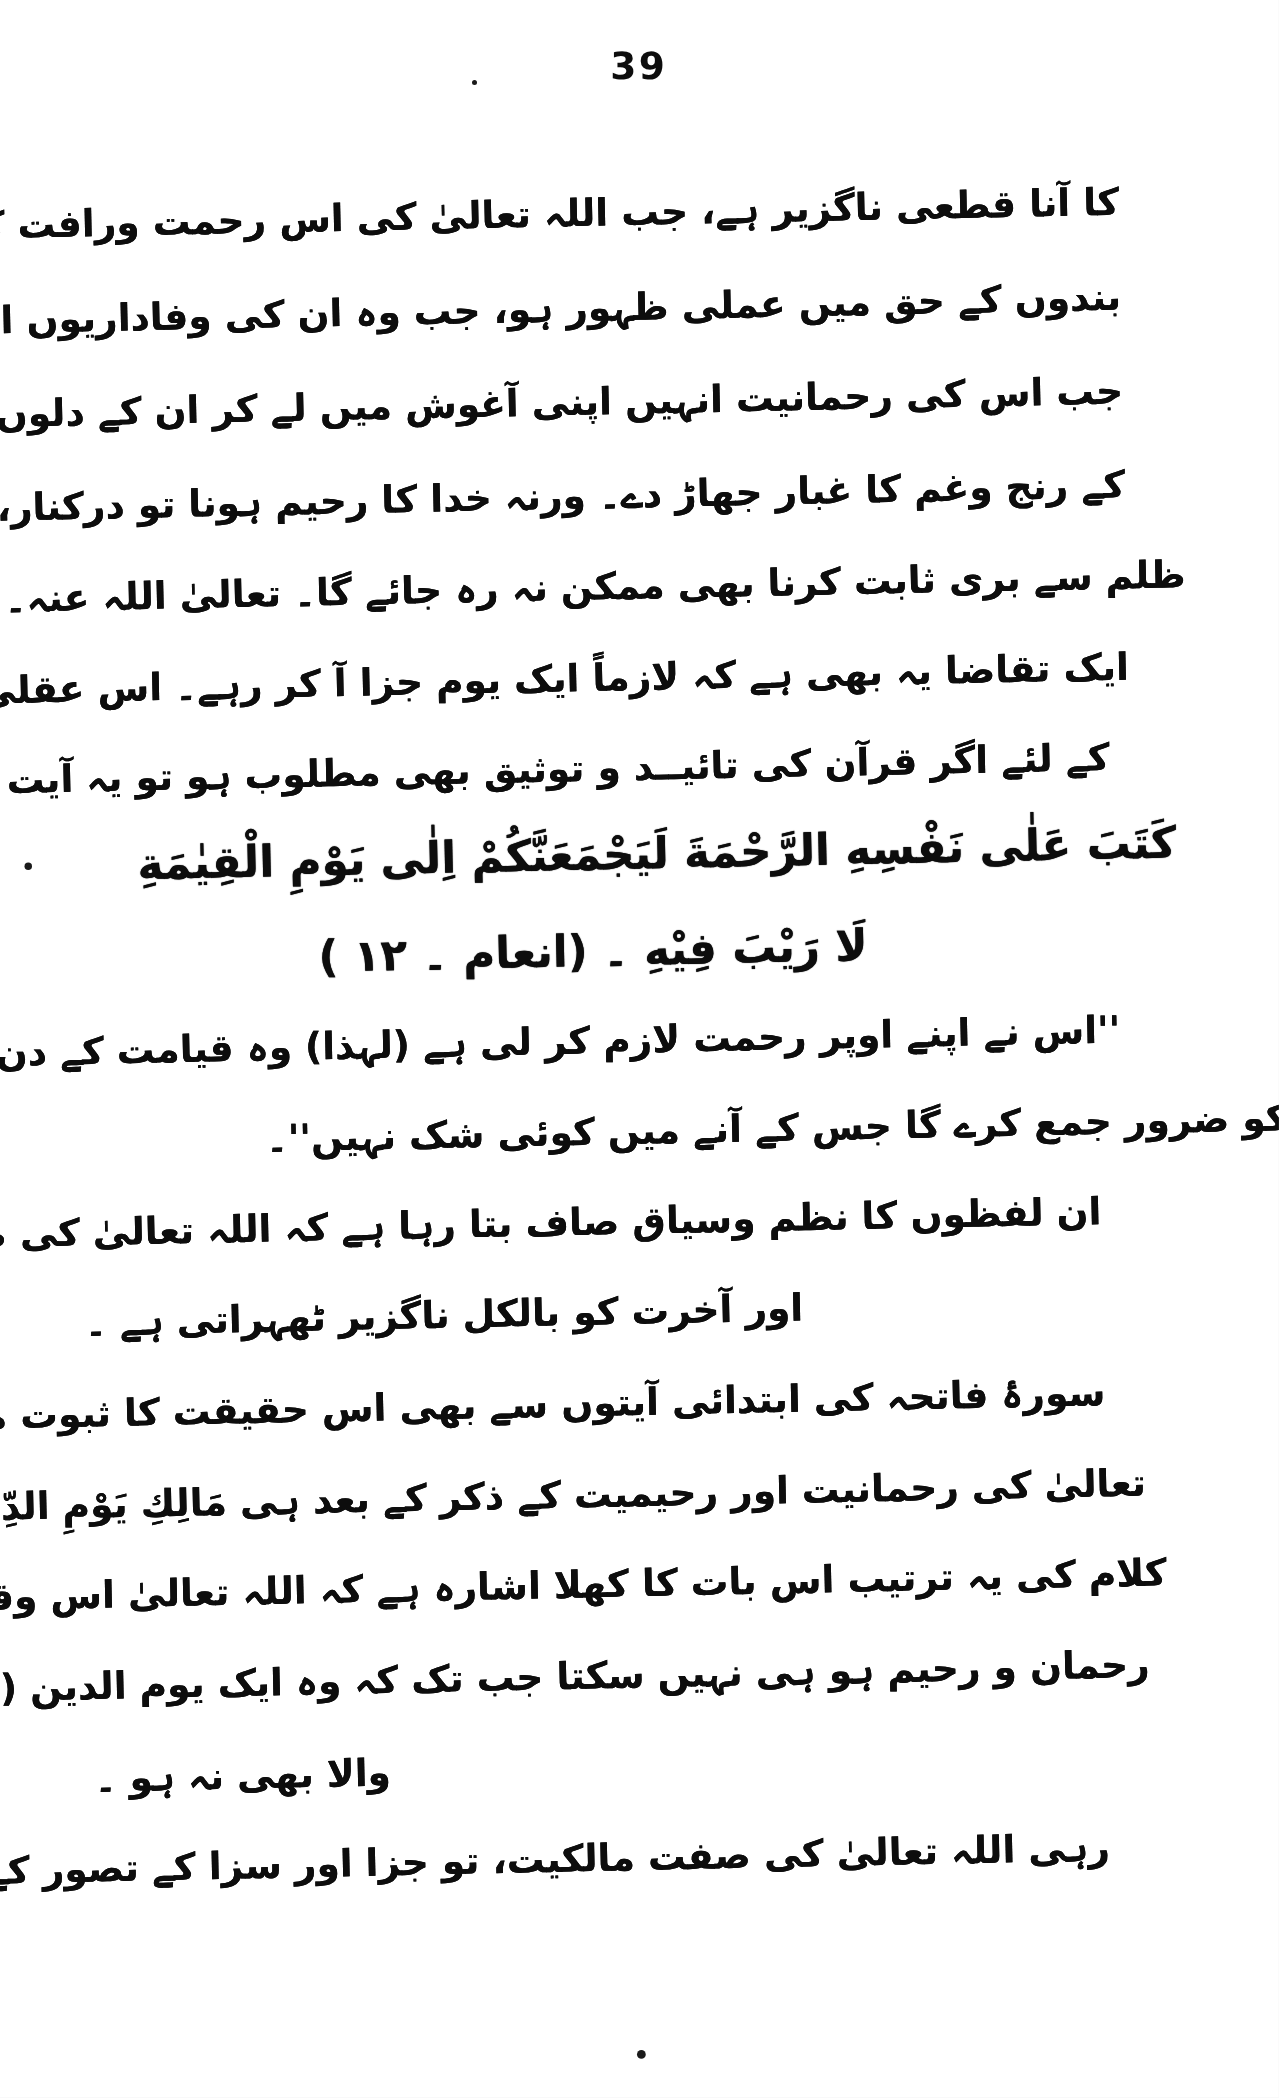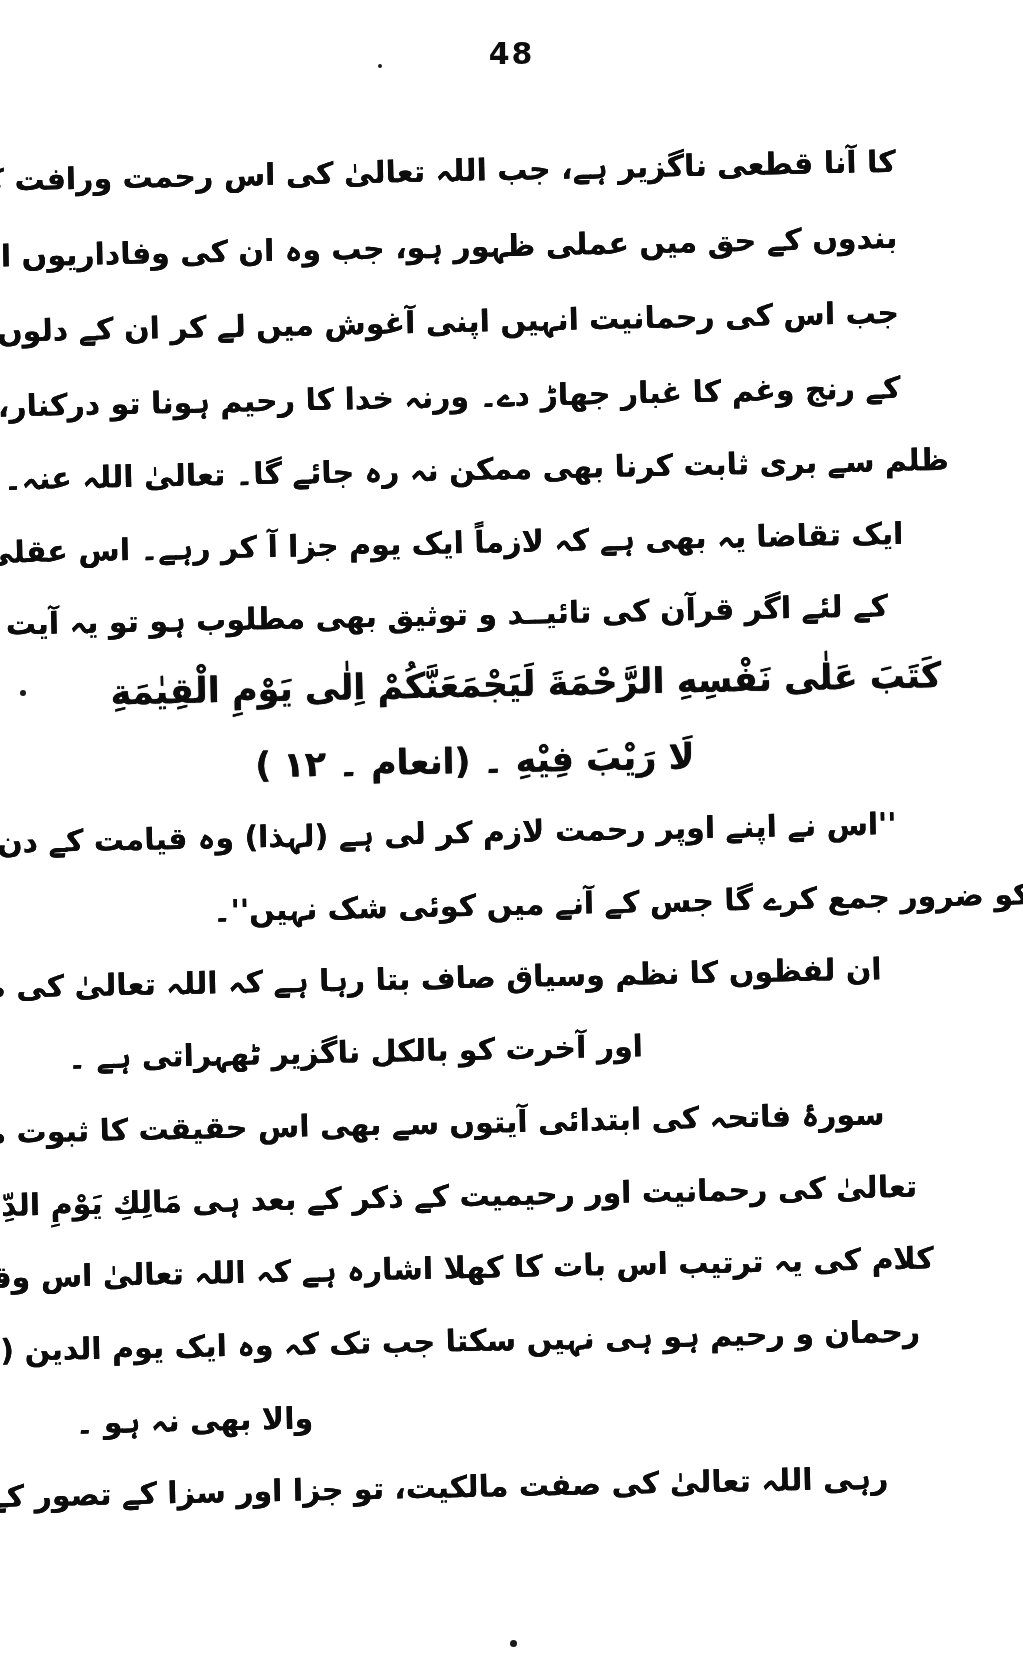--- a/index.html
+++ b/index.html
@@ -48,21 +48,21 @@
     position:absolute;
     background:#1a1a1a;
     border-radius:50%;
   }
 </style>
 </head>
 <body>
 
 <div id="page">
 
-  <div id="page-number">48</div>
+  <div id="page-number">39</div>
 
   <div id="text-layer">
 
     <div class="line" style="top:152px;right:115px;">کا آنا قطعی ناگزیر ہے، جب اللہ تعالیٰ کی اس رحمت ورافت کا اس کے ان فرمانبردار</div>
     <div class="line" style="top:228px;right:115px;">بندوں کے حق میں عملی ظہور ہو، جب وہ ان کی وفاداریوں اور رضا طلبیوں کا اجر دے،</div>
     <div class="line" style="top:303px;right:115px;">جب اس کی رحمانیت انہیں اپنی آغوش میں لے کر ان کے دلوں سے دنیوی زندگی</div>
     <div class="line" style="top:378px;right:115px;">کے رنج وغم کا غبار جھاڑ دے۔ ورنہ خدا کا رحیم ہونا تو درکنار، اس کو حق ناشناسی اور</div>
     <div class="line" style="top:451px;right:68px;">ظلم سے بری ثابت کرنا بھی ممکن نہ رہ جائے گا۔ تعالیٰ اللہ عنہ۔ اس لئے اس کے رحیم ہونے کا</div>
     <div class="line" style="top:524px;right:115px;">ایک تقاضا یہ بھی ہے کہ لازماً ایک یوم جزا آ کر رہے۔ اس عقلی اور منطقی اســتدلال</div>
     <div class="line" style="top:596px;right:132px;">کے لئے اگر قرآن کی تائیــد و توثیق بھی مطلوب ہو تو یہ آیت پڑھیئے:۔</div>

